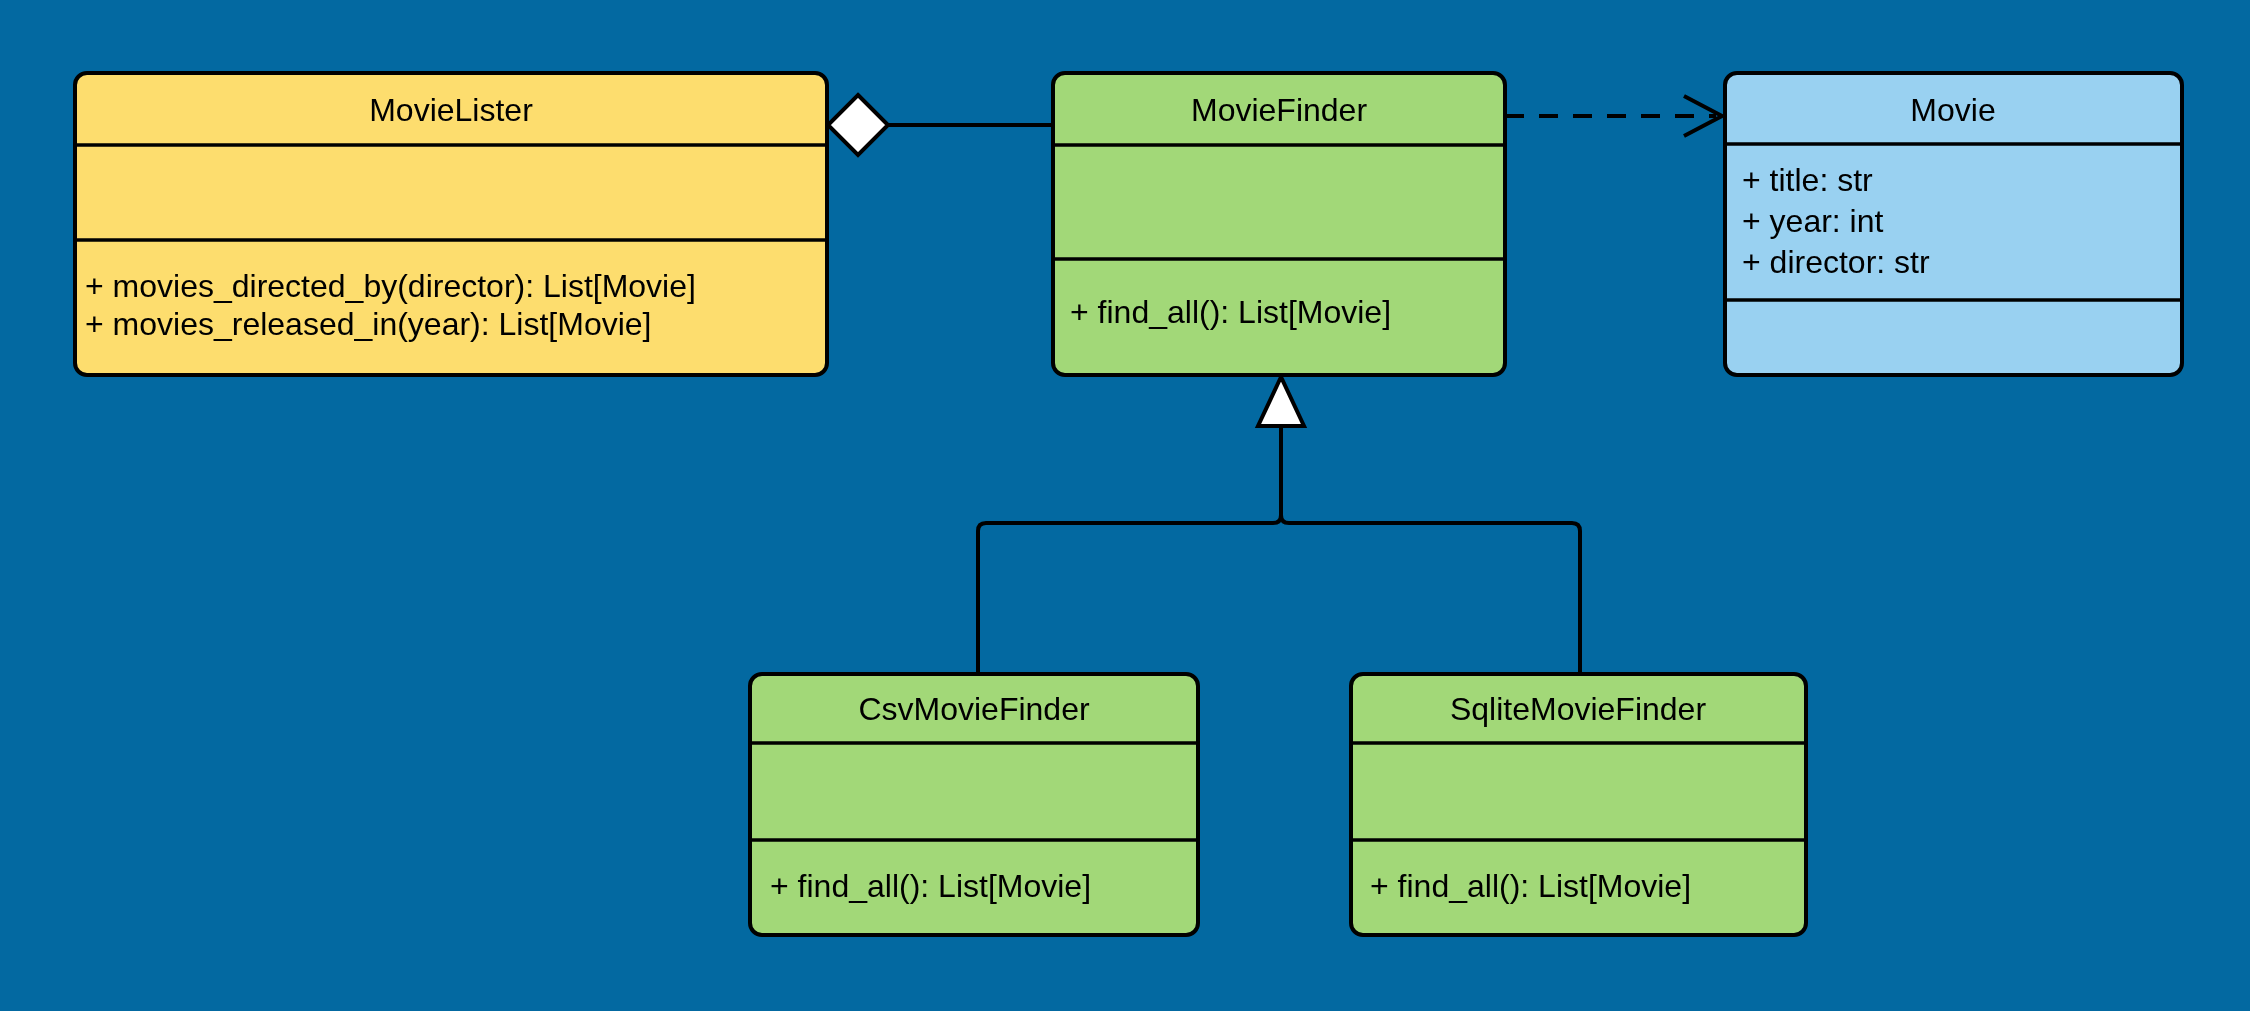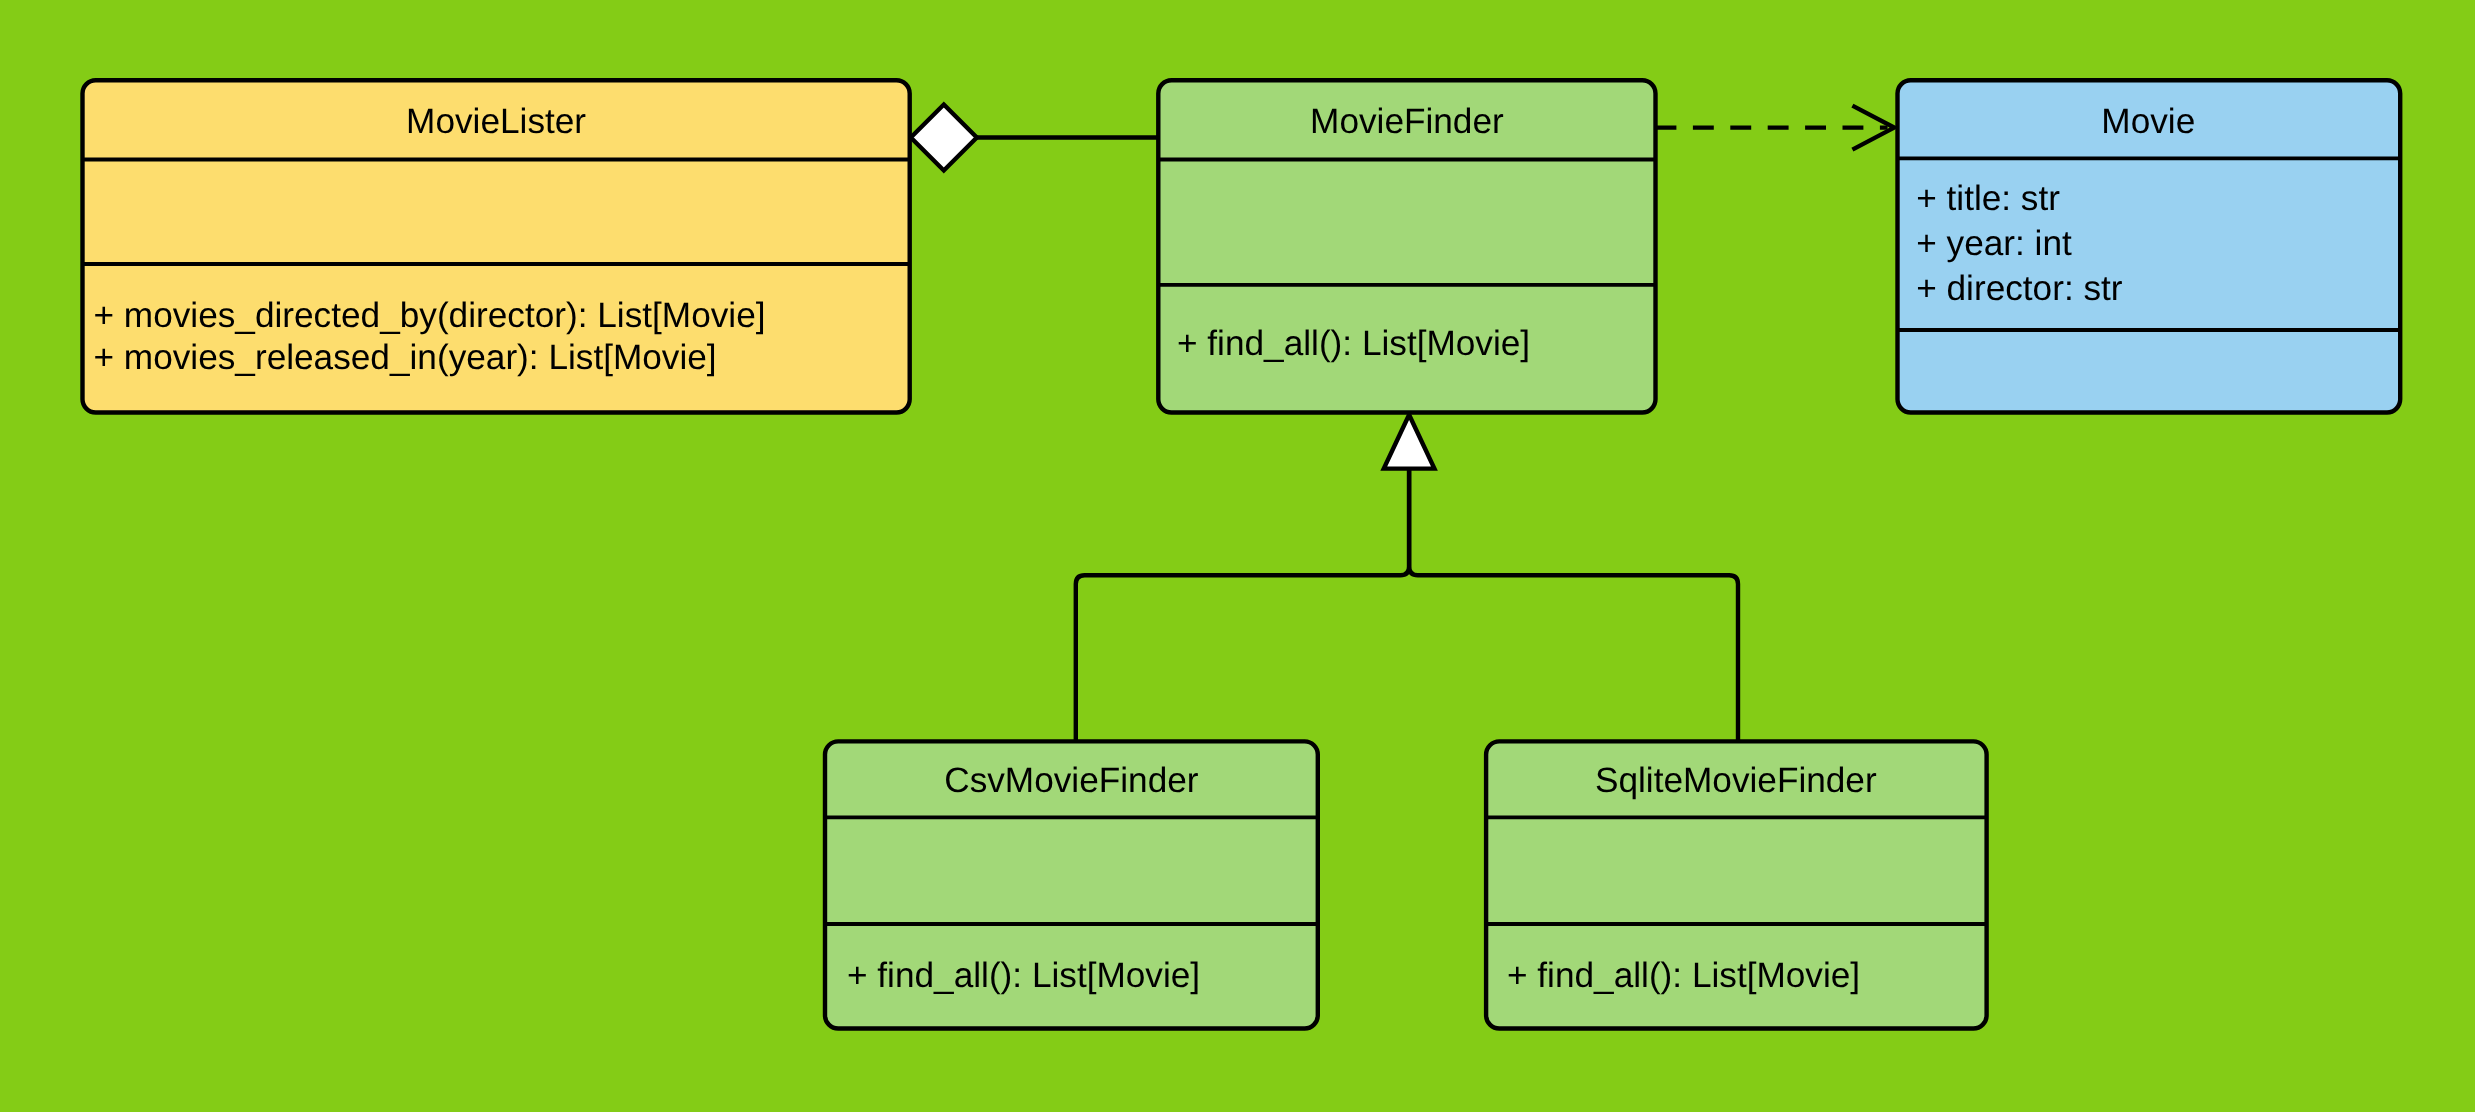--- a/index.html
+++ b/index.html
@@ -4,21 +4,21 @@
 <style>
   html, body {
     margin: 0;
     padding: 0;
     background: #FFFFFF;
   }
   .canvas {
     position: relative;
     width: 2250px;
     height: 1011px;
-    background: #84cc16;
+    background: #0369a1;
     overflow: hidden;
   }
   svg text {
     font-family: "Liberation Sans", sans-serif;
     font-size: 32px;
     fill: #000000;
   }
   .class-title {
     text-anchor: middle;
   }

